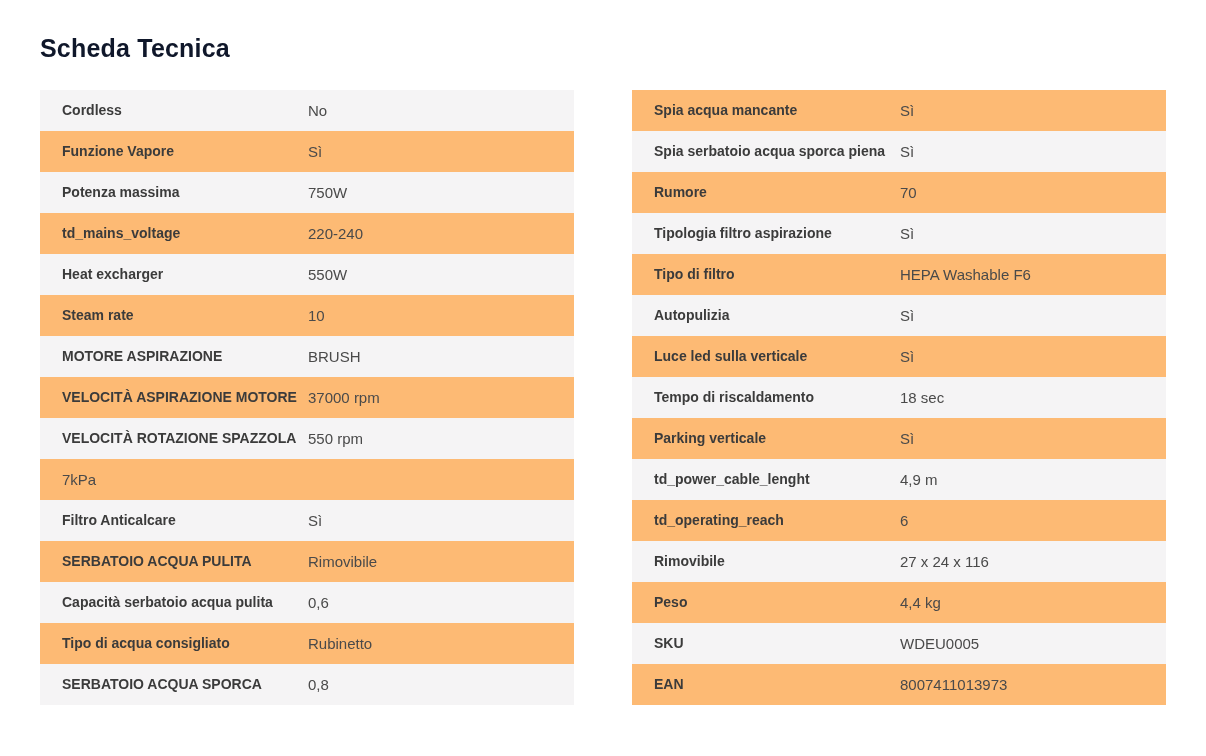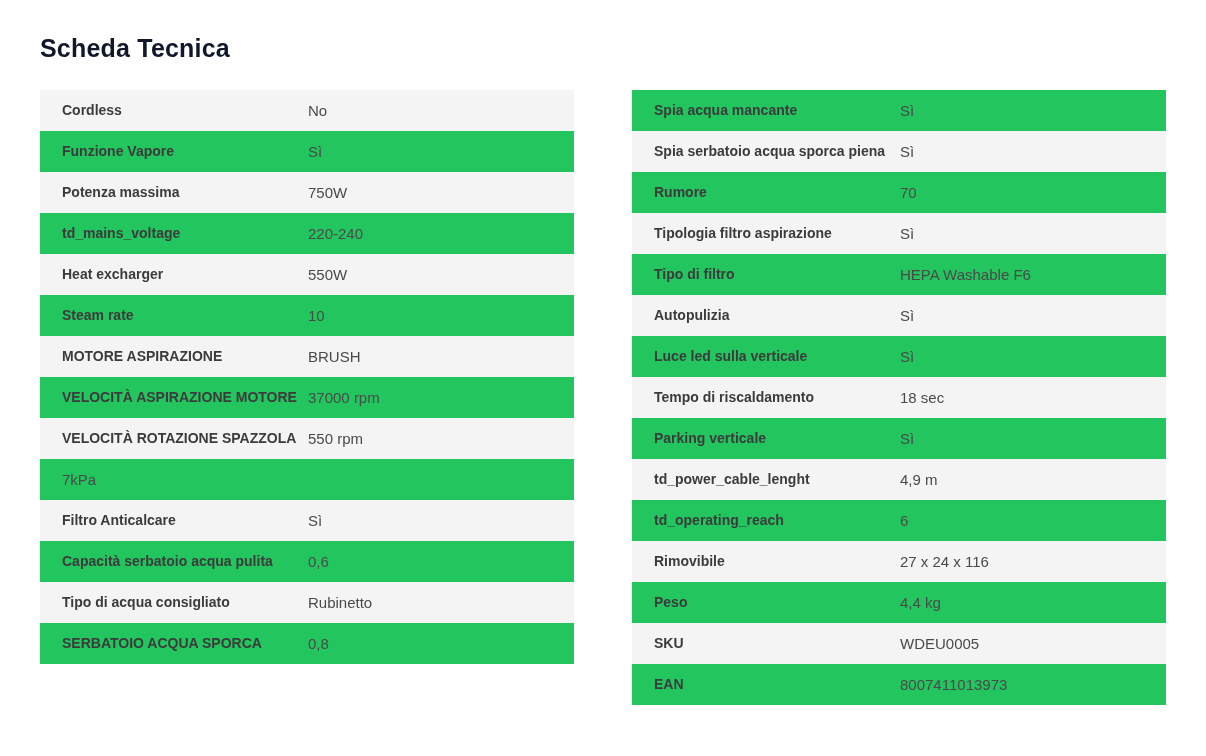--- a/index.html
+++ b/index.html
@@ -22,31 +22,31 @@
     font-size: 25px;
     line-height: 28px;
     font-weight: 800;
     letter-spacing: 0.2px;
     color: #0f172a;
   }
   .tables {
     margin-top: 28px;
     display: flex;
     gap: 58px;
-    align-items: flex-start;
+    align-items: center;
   }
   .spec-table {
     width: 534px;
   }
   .spec-row {
     display: flex;
     align-items: flex-start;
     min-height: 41px;
     padding: 8px 14px 8px 22px;
-    background: #22c55e;
+    background: #fdba74;
   }
   .spec-table.left .spec-row:nth-child(odd)  { background: #f5f4f5; }
   .spec-table.right .spec-row:nth-child(even) { background: #f5f4f5; }
   .spec-label {
     width: 246px;
     flex-shrink: 0;
     padding-right: 10px;
     font-size: 14px;
     font-weight: 700;
     line-height: 25px;
@@ -104,20 +104,24 @@
       <div class="spec-row">
         <div class="spec-label">VELOCITÀ ROTAZIONE SPAZZOLA</div>
         <div class="spec-value">550 rpm</div>
       </div>
       <div class="spec-row">
         <div class="spec-value">7kPa</div>
       </div>
       <div class="spec-row">
         <div class="spec-label">Filtro Anticalcare</div>
         <div class="spec-value">Sì</div>
+      </div>
+      <div class="spec-row">
+        <div class="spec-label">SERBATOIO ACQUA PULITA</div>
+        <div class="spec-value">Rimovibile</div>
       </div>
       <div class="spec-row">
         <div class="spec-label">Capacità serbatoio acqua pulita</div>
         <div class="spec-value">0,6</div>
       </div>
       <div class="spec-row">
         <div class="spec-label">Tipo di acqua consigliato</div>
         <div class="spec-value">Rubinetto</div>
       </div>
       <div class="spec-row">

